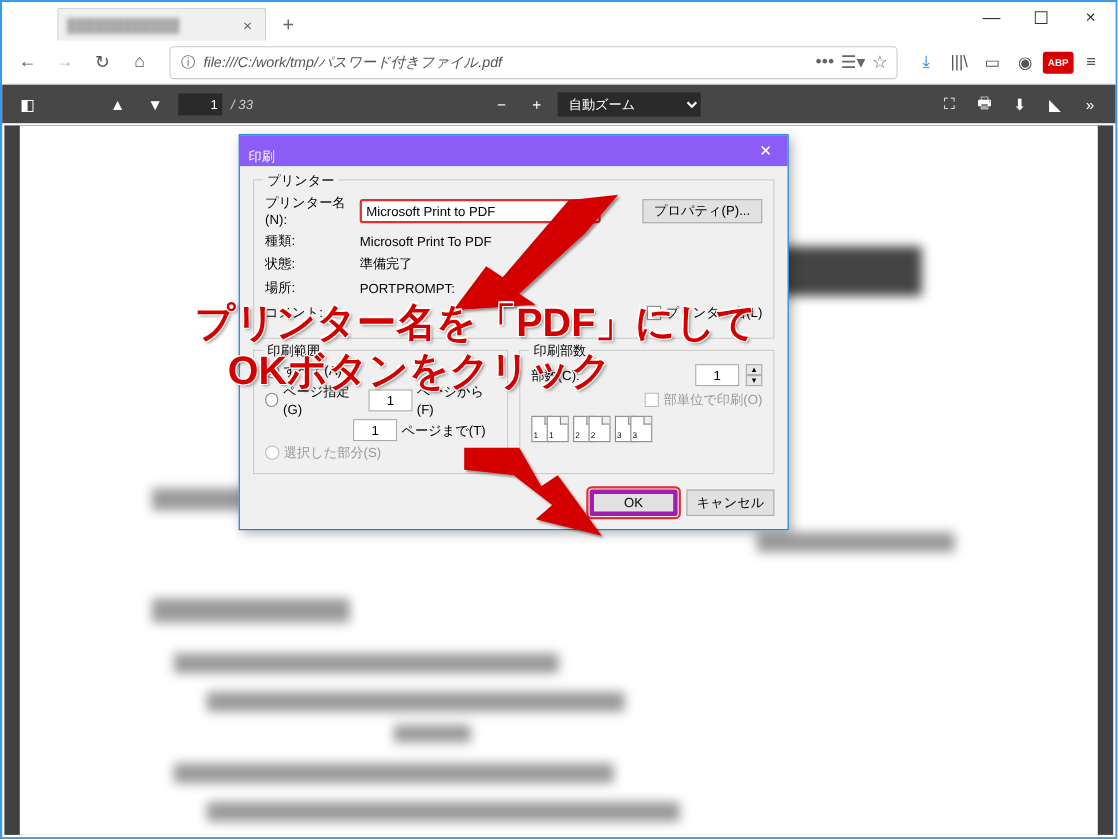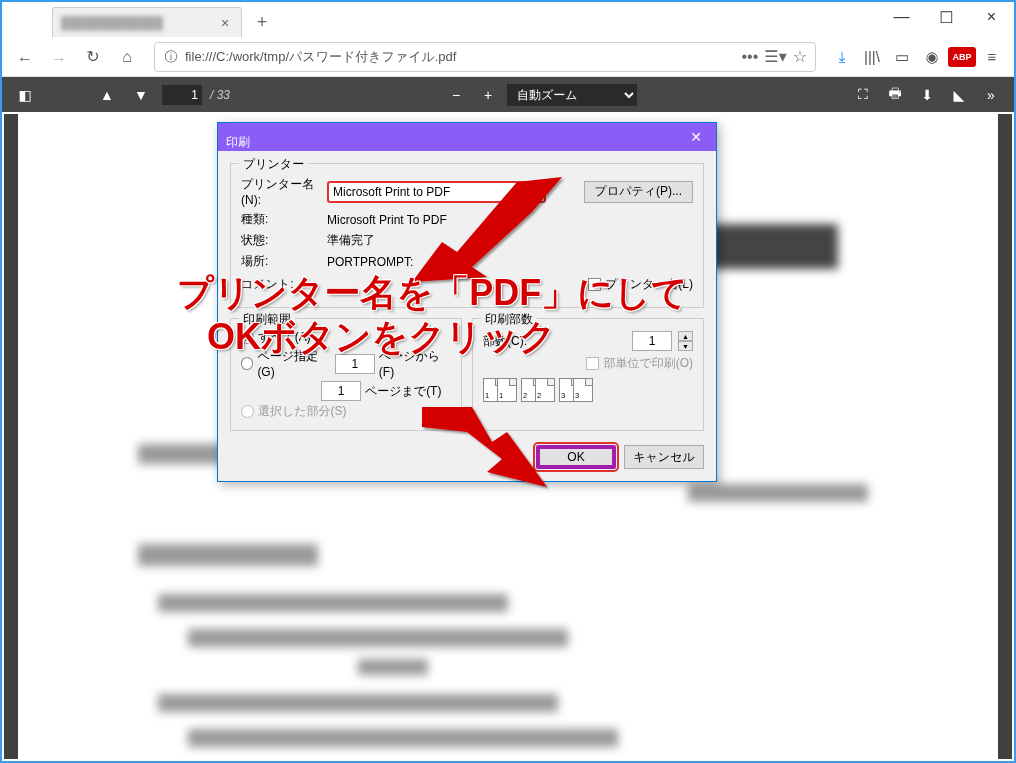--- a/index.html
+++ b/index.html
@@ -15,21 +15,21 @@
 .new-tab { width: 30px; height: 30px; display: flex; align-items: center; justify-content: center; font-size: 18px; color: #666; margin-top: 5px; margin-left: 5px; cursor: pointer; }
 .win-controls { display: flex; }
 .win-btn { width: 45px; height: 30px; display: flex; align-items: center; justify-content: center; color: #333; cursor: pointer; }
 .win-btn.close { color: #333; }
 
 .toolbar { height: 40px; background: #fff; border-bottom: 1px solid #ddd; display: flex; align-items: center; padding: 0 8px; gap: 4px; }
 .nav-btn { width: 30px; height: 30px; display: flex; align-items: center; justify-content: center; color: #555; cursor: pointer; border-radius: 4px; font-size: 16px; }
 .nav-btn.disabled { color: #bbb; }
 .url-bar { flex: 1; height: 30px; border: 1px solid #ccc; border-radius: 4px; display: flex; align-items: center; padding: 0 8px; margin: 0 8px; }
 .url-icon { width: 16px; height: 16px; margin-right: 6px; display: flex; align-items: center; justify-content: center; font-size: 13px; color: #666; }
-.url-text { flex: 1; font-size: 13px; color: #555; }
+.url-text { flex: 1; font-size: 13px; color: #555; font-style: italic; }
 .url-right { display: flex; gap: 6px; align-items: center; color: #666; }
 .tb-btns { display: flex; gap: 2px; align-items: center; }
 .tb-btn { width: 28px; height: 28px; display: flex; align-items: center; justify-content: center; color: #555; cursor: pointer; font-size: 15px; }
 .abp { width: 40px; height: 20px; background: #d80101; color: #fff; border-radius: 3px; font-size: 9px; font-weight: bold; display: flex; align-items: center; justify-content: center; }
 
 
 .pdf-bar { height: 35px; background: #474747; color: #fff; display: flex; align-items: center; padding: 0 10px; gap: 8px; }
 .pdf-btn { width: 26px; height: 26px; display: flex; align-items: center; justify-content: center; color: #fff; cursor: pointer; font-size: 14px; }
 .page-input { width: 40px; height: 20px; background: #2a2a2a; color: #fff; text-align: right; padding: 0 4px; font-size: 12px; border: none; }
 .page-total { font-size: 12px; color: #ccc; font-style: italic; }

